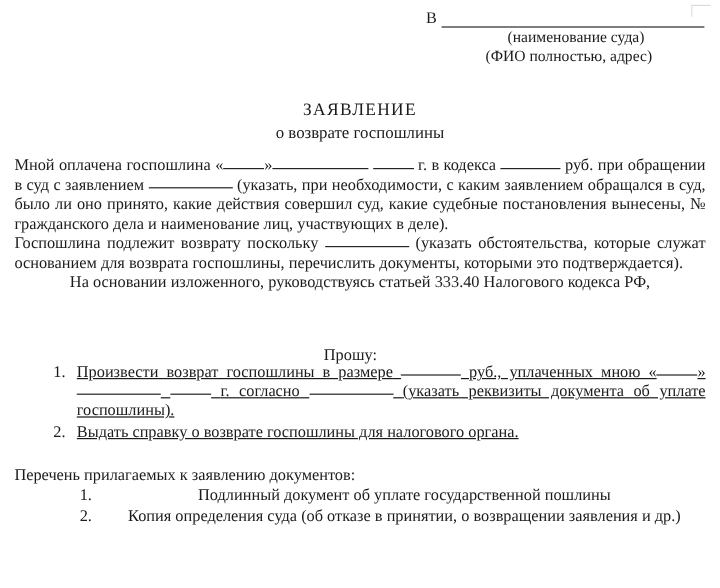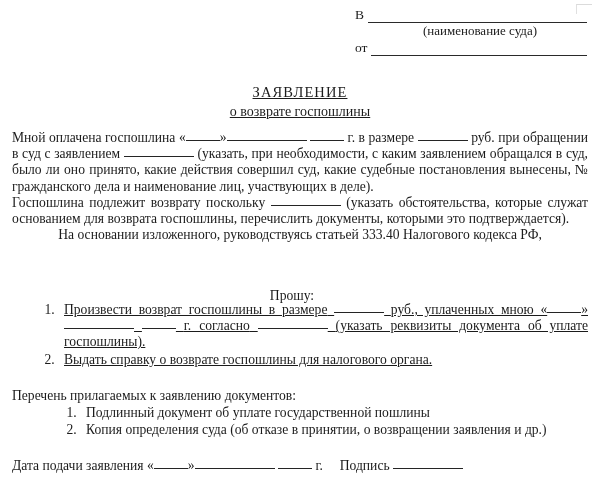--- a/index.html
+++ b/index.html
@@ -68,21 +68,20 @@
   .hdr-row.second { margin-top: 3px; }
   .hdr-cap.second { padding-left: 6px; }
 
   
   .title-wrap {
     position: absolute;
     top: 84px;
     left: 0;
     width: 600px;
     text-align: center;
-    text-decoration: underline;
   }
   .doc-title {
     font-size: 14.5px;
     letter-spacing: 1.1px;
     font-weight: 400;
   }
   .doc-subtitle {
     font-size: 14px;
     margin-top: 3px;
   }
@@ -155,21 +154,21 @@
     position: absolute;
     top: 404px;
     left: 12px;
     width: 576px;
     margin: 0;
     padding-left: 46px;
     font-size: 13.6px;
     line-height: 17px;
   }
   ol.attach-list > li {
-    text-align: left;
+    text-align: center;
     padding-left: 6px;
     margin-left: 22px;
   }
 
   
   .footer-line {
     position: absolute;
     top: 458px;
     left: 12px;
     font-size: 13.6px;
@@ -184,37 +183,34 @@
 
   <div class="scan-artifact"></div>
 
   <div class="header-block">
     <div class="hdr-row">
       <span class="lbl">В</span>
       <span class="rule"></span>
     </div>
     <div class="hdr-cap">(наименование суда)</div>
 
-    <div class="hdr-row second">
-      <span class="lbl">от</span>
-      <span class="rule"></span>
-    </div>
+    <div class="hdr-cap second">(ФИО полностью, адрес)</div>
   </div>
 
   <div class="title-wrap">
     <div class="doc-title">ЗАЯВЛЕНИЕ</div>
     <div class="doc-subtitle">о возврате госпошлины</div>
   </div>
 
   <div class="body-wrap">
 
     <p class="para">
       <span>Мной оплачена госпошлина «</span><span class="blank b-xs"></span><span>»</span><span class="blank b-lg"></span>
       <span class="blank b-xs"></span>
-      <span>г. в размере</span>
+      <span>г. в кодекса</span>
       <span class="blank b-sm"></span>
       <span>руб. при обращении в суд с заявлением</span>
       <span class="blank b-md"></span>
       <span>(указать, при необходимости, с каким заявлением обращался в суд, было ли оно принято, какие действия совершил суд, какие судебные постановления вынесены, № гражданского дела и наименование лиц, участвующих в деле).</span>
     </p>
 
     <p class="para">
       <span>Госпошлина подлежит возврату поскольку</span>
       <span class="blank b-md"></span>
       <span>(указать обстоятельства, которые служат основанием для возврата госпошлины, перечислить документы, которыми это подтверждается).</span>
@@ -237,22 +233,14 @@
     </li>
     <li class="nojust">Выдать справку о возврате госпошлины для налогового органа.</li>
   </ol>
 
   <div class="attach-head">Перечень прилагаемых к заявлению документов:</div>
   <ol class="attach-list">
     <li>Подлинный документ об уплате государственной пошлины</li>
     <li>Копия определения суда (об отказе в принятии, о возвращении заявления и др.)</li>
   </ol>
 
-  <div class="footer-line">
-    <span>Дата подачи заявления «</span><span class="blank b-xs"></span><span>»</span><span class="blank b-lg"></span>
-    <span class="blank b-xs"></span>
-    <span>г.</span>
-    <span class="gap"></span>
-    <span>Подпись</span>
-    <span class="blank b-md"></span>
-  </div>
 
 </div>
 
 </body></html>

